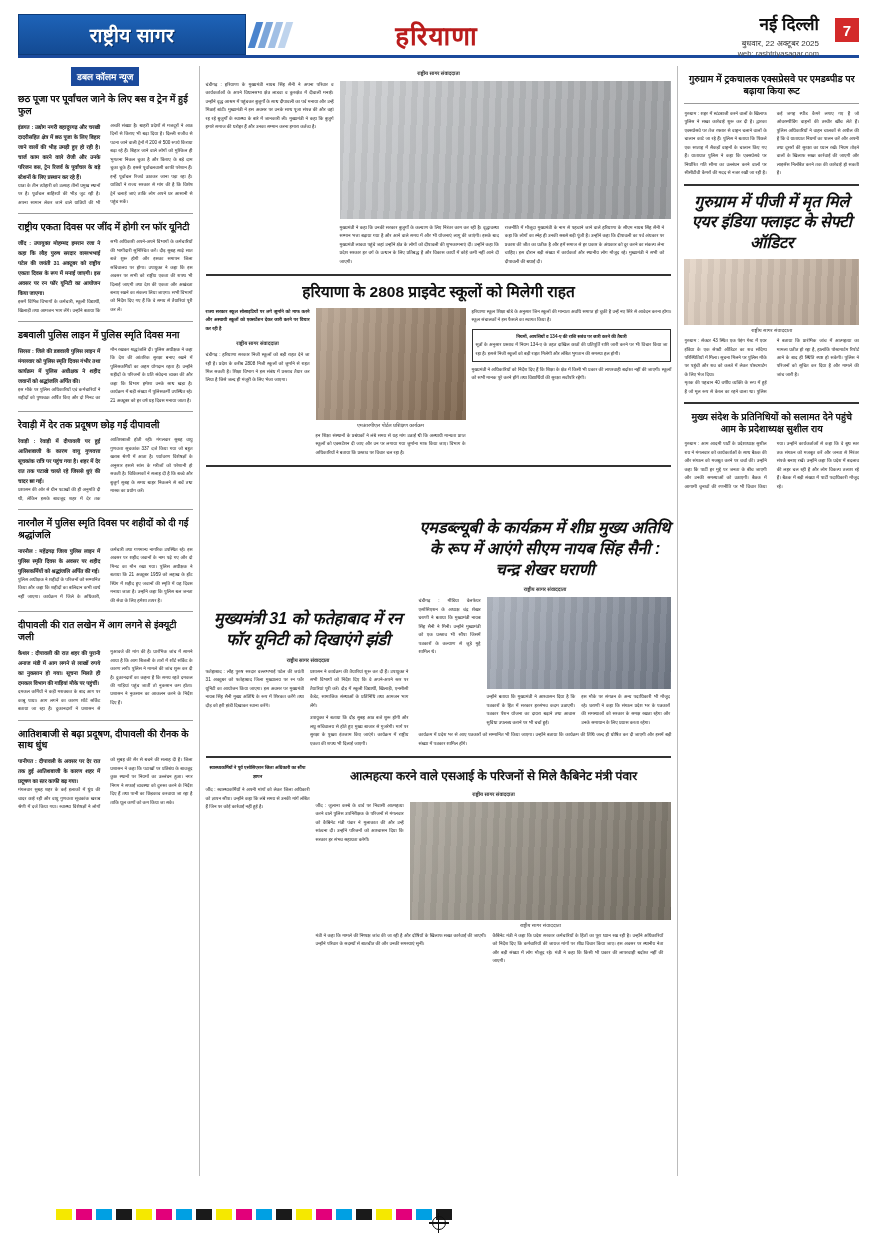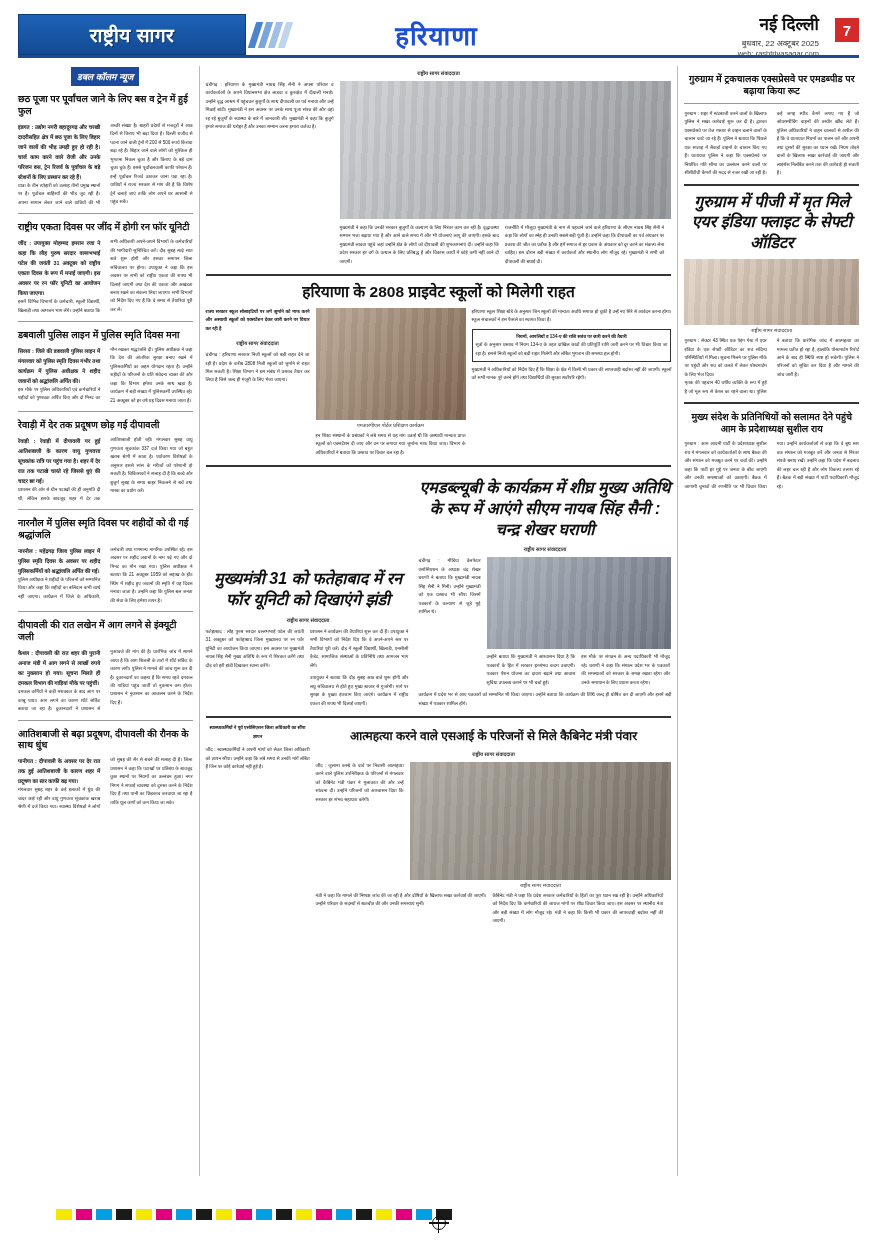--- a/index.html
+++ b/index.html
@@ -19,21 +19,21 @@
     width: 228px; background: linear-gradient(180deg,#1e63b8 0%, #134a93 100%);
     display:flex; align-items:center; justify-content:center;
     border: 1px solid #0e3c79;
   }
   .mh-left .logo {
     color:#fff; font-weight:bold; font-size: 19px; letter-spacing: .5px;
     text-shadow: 1px 1px 0 #0b2f63;
     text-align: right;
   }
   .mh-mid { flex:1; position:relative; display:flex; align-items:center; justify-content:center; }
-  .mh-mid .title { font-size: 26px; font-weight: bold; color:#1d4ed8; letter-spacing:1px; }
+  .mh-mid .title { font-size: 26px; font-weight: bold; color:#b91c1c; letter-spacing:1px; }
   .mh-dots { position:absolute; left: 6px; top: 8px; display:flex; gap:3px; }
   .mh-dots i { display:block; width:7px; height:26px; background:#2b6fc4; transform: skewX(-18deg); opacity:.85; }
   .mh-dots i:nth-child(2){opacity:.62}
   .mh-dots i:nth-child(3){opacity:.44}
   .mh-dots i:nth-child(4){opacity:.3}
   .mh-right { width: 232px; position:relative; display:flex; flex-direction:column; align-items:flex-end; justify-content:center; padding-right:40px;}
   .mh-right .edition { font-size: 17px; font-weight:bold; }
   .mh-right .dateline { font-size: 8px; color:#333; margin-top:2px; }
   .mh-right .web { font-size: 7.5px; color:#444; margin-top:1px; }
   .mh-right .pageno {
@@ -56,21 +56,21 @@
     font-weight: bold; font-size: 11.5px; line-height:1.25; margin: 7px 0 5px 0; color:#111;
   }
   .hl.sm { font-size: 9.5px; }
   .rule { border-top: 1px solid #999; margin: 6px 0; }
   .rule.thick { border-top: 2px solid #333; }
   .byline { font-size: 5.2px; font-weight:bold; text-align:center; color:#333; margin: 3px 0 4px; }
   .caption { font-size: 5px; text-align:center; color:#333; margin-top:2px; }
 
   .label-box {
     background:#1b4a9c; color:#fff; font-weight:bold; font-size:9px; text-align:center;
-    padding:3px 6px; display:inline-block;font-style:italic;
+    padding:3px 6px; display:inline-block;
   }
   .label-wrap { text-align:center; margin-bottom:5px; }
 
   
   .lead-head {
     font-size: 20.5px; font-weight:bold; line-height:1.28; text-align:center; color:#0b0b0b;
     margin: 2px 0 6px;
   }
   .two-col { column-count:2; column-gap:10px; }
 
@@ -254,21 +254,21 @@
           <div class="byline">राष्ट्रीय सागर संवाददाता</div>
           <div class="flex gap6">
             <div class="para" style="width:48%;">फतेहाबाद : लौह पुरुष सरदार वल्लभभाई पटेल की जयंती 31 अक्टूबर को फतेहाबाद जिला मुख्यालय पर रन फॉर यूनिटी का आयोजन किया जाएगा। इस अवसर पर मुख्यमंत्री नायब सिंह सैनी मुख्य अतिथि के रूप में शिरकत करेंगे तथा दौड़ को हरी झंडी दिखाकर रवाना करेंगे।</div>
             <div style="width:48%;">
               <div class="para">प्रशासन ने कार्यक्रम की तैयारियां शुरू कर दी हैं। उपायुक्त ने सभी विभागों को निर्देश दिए कि वे अपने-अपने स्तर पर तैयारियां पूरी करें। दौड़ में स्कूली विद्यार्थी, खिलाड़ी, एनसीसी कैडेट, सामाजिक संस्थाओं के प्रतिनिधि तथा आमजन भाग लेंगे।</div>
               <div class="para" style="margin-top:4px;">उपायुक्त ने बताया कि दौड़ सुबह आठ बजे शुरू होगी और लघु सचिवालय से होते हुए मुख्य बाजार से गुजरेगी। मार्ग पर सुरक्षा के पुख्ता इंतजाम किए जाएंगे। कार्यक्रम में राष्ट्रीय एकता की शपथ भी दिलाई जाएगी।</div>
             </div>
           </div>
         </div>
 
-        <div style="flex:1;">
+        <div style="flex:1;margin-top:40px;">
           <div class="banner-head xs">एमडब्ल्यूबी के कार्यक्रम में शीघ्र मुख्य अतिथि के रूप में आएंगे सीएम नायब सिंह सैनी : चन्द्र शेखर घराणी</div>
           <div class="byline">राष्ट्रीय सागर संवाददाता</div>
           <div class="flex gap6" style="align-items:flex-start;">
             <div class="para" style="width:62px;">चंडीगढ़ : मीडिया वेलफेयर एसोसिएशन के अध्यक्ष चंद्र शेखर घराणी ने बताया कि मुख्यमंत्री नायब सिंह सैनी ने मिनी। उन्होंने मुख्यमंत्री को एक प्रस्ताव भी सौंपा जिसमें पत्रकारों के कल्याण से जुड़े मुद्दे शामिल थे।</div>
             <div style="flex:1;">
               <div class="photo blue" style="height:92px;"></div>
               <div class="flex gap6" style="margin-top:4px;">
                 <div class="para" style="width:48%;">उन्होंने बताया कि मुख्यमंत्री ने आश्वासन दिया है कि पत्रकारों के हित में सरकार हरसंभव कदम उठाएगी। पत्रकार पेंशन योजना का दायरा बढ़ाने तथा आवास सुविधा उपलब्ध कराने पर भी चर्चा हुई।</div>
                 <div class="para" style="width:48%;">इस मौके पर संगठन के अन्य पदाधिकारी भी मौजूद रहे। घराणी ने कहा कि संगठन प्रदेश भर के पत्रकारों की समस्याओं को सरकार के समक्ष रखता रहेगा और उनके समाधान के लिए प्रयास करता रहेगा।</div>
               </div>

